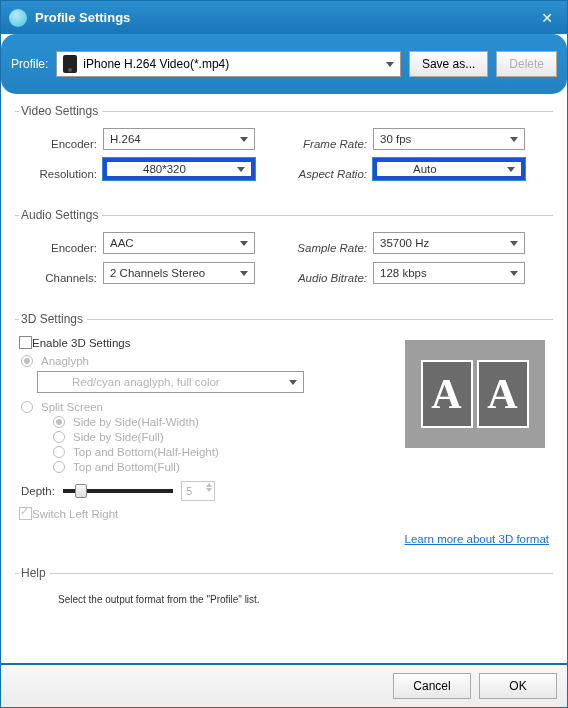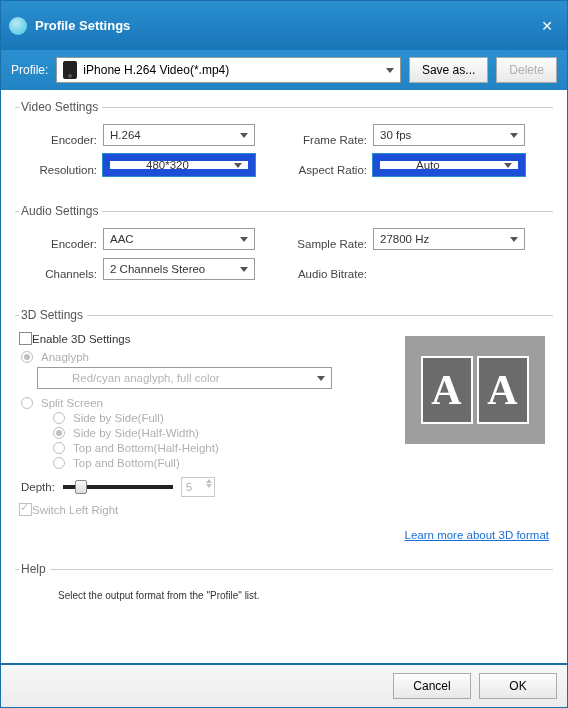--- a/index.html
+++ b/index.html
@@ -1,49 +1,49 @@
 <!DOCTYPE html>
 <html><head>
 <meta charset="utf-8">
 <style>
 * { box-sizing: border-box; margin: 0; padding: 0; font-family: Arial, sans-serif; }
 body { width: 568px; height: 708px; background: #fff; }
 
 .window { width: 568px; height: 708px; border: 1px solid #1a6fa8; display: flex; flex-direction: column; }
 
-.titlebar { height: 49px; background: linear-gradient(#2a8fd0, #1976b8); display: flex; align-items: center; padding: 0 8px; color: #fff; justify-content: flex-end; }
+.titlebar { height: 33px; background: linear-gradient(#2a8fd0, #1976b8); display: flex; align-items: center; padding: 0 8px; color: #fff; justify-content: flex-end; }
 .titlebar .app-icon { width: 18px; height: 18px; border-radius: 50%; background: radial-gradient(circle at 40% 35%, #bde8f5, #3ec6e3); margin-right: 8px; }
 .titlebar .title { font-size: 13px; font-weight: bold; flex: 1; }
 .titlebar .close { width: 24px; height: 24px; display: flex; align-items: center; justify-content: center; cursor: pointer; font-size: 14px; }
 
-.toolbar { height: 40px; background: linear-gradient(#2a8fd0, #2283c4); display: flex; align-items: center; padding: 17px 10px; gap: 8px; }
+.toolbar { height: 60px; background: linear-gradient(#2a8fd0, #2283c4); display: flex; align-items: center; padding: 17px 10px; gap: 8px; border-radius: 15px; }
 .toolbar .lbl { color: #fff; font-size: 12px; }
 .profile-select { flex: 1; height: 26px; background: #fff; border: 1px solid #999; display: flex; align-items: center; padding: 0 6px; font-size: 12px; cursor: pointer; }
 .profile-select .dev-icon { width: 14px; height: 18px; background: #222; border-radius: 2px; margin-right: 6px; position: relative; }
 .profile-select .dev-icon::after { content: ""; position: absolute; bottom: 1px; left: 50%; transform: translateX(-50%); width: 4px; height: 4px; border-radius: 50%; background: #555; }
 .profile-select .txt { flex: 1; }
 .profile-select .caret, .dropdown .caret { width: 0; height: 0; border-left: 4px solid transparent; border-right: 4px solid transparent; border-top: 5px solid #555; }
 .btn { height: 26px; padding: 0 12px; background: linear-gradient(#fdfdfd, #e8e8e8); border: 1px solid #aaa; font-size: 12px; cursor: pointer; display: flex; align-items: center; }
 .btn.disabled { color: #b0b0b0; cursor: default; }
 
 .content { flex: 1; background: #fff; padding: 10px 14px 6px; overflow: hidden; font-size: 12px; color: #333; display: flex; flex-direction: column; }
 
 fieldset { border: none; border-top: 1px solid #ccc; padding: 10px 4px 14px; margin-bottom: 6px; }
 legend { font-size: 12px; color: #555; padding: 0 4px 0 2px; }
 
 .row2 { display: flex; gap: 30px; margin-bottom: 8px; }
 .pair { display: flex; align-items: center; gap: 6px; }
 .pair .plabel { width: 78px; text-align: right; color: #444; font-size: 11.5px; margin-top: 9px; }
 .dropdown { width: 152px; height: 22px; background: #fff; border: 1px solid #9a9a9a; display: flex; align-items: center; padding: 0 6px; font-size: 11.5px; cursor: pointer; }
-.dropdown.highlight { border: 7px solid #1d4ed8; box-shadow: 0 0 0 1px #2a8fd0; padding-left: 36px; }
+.dropdown.highlight { border: 4px solid #1d4ed8; box-shadow: 0 0 0 1px #2a8fd0; padding-left: 36px; }
 .dropdown .dtxt { flex: 1; }
 .dropdown.disabled { color: #b5b5b5; cursor: default; }
-.dropdown.wide { width: 295px; padding-left: 34px; }
-
-.pair.right .plabel { width: 82px; }
+.dropdown.wide { width: 267px; padding-left: 34px; }
+
+.pair.right .plabel { width: 82px; font-style: italic; }
 
 .chk-row { display: flex; align-items: center; gap: 0; margin-bottom: 6px; font-size: 11.5px; }
 .chk { width: 13px; height: 13px; border: 1px solid #888; background: #fff; cursor: pointer; }
 .chk.dim { border-color: #c0c0c0; color: #c0c0c0; position: relative; }
 .chk.dim::after { content:"✓"; position:absolute; top:-3px; left:0; font-size:11px; color:#c0c0c0; }
 .radio { width: 12px; height: 12px; border: 1px solid #bdbdbd; border-radius: 50%; background: #fff; position: relative; }
 .radio.sel::after { content: ""; position: absolute; top: 2px; left: 2px; width: 6px; height: 6px; border-radius: 50%; background: #c0c0c0; }
 .opt-row { display: flex; align-items: center; gap: 8px; margin: 3px 0 3px 16px; font-size: 11.5px; color: #b0b0b0; }
 .sub .opt-row { margin-left: 34px; }
 
@@ -137,35 +137,39 @@
         <div class="pair">
           <span class="plabel">Encoder:</span>
           <div class="dropdown">
               <span class="dtxt">AAC</span>
               <div class="caret"></div>
             </div>
         </div>
         <div class="pair right">
           <span class="plabel">Sample Rate:</span>
           <div class="dropdown">
-              <span class="dtxt">27800 Hz</span>
+              <span class="dtxt">35700 Hz</span>
               <div class="caret"></div>
             </div>
         </div>
       </div>
       <div class="row2">
         <div class="pair">
           <span class="plabel">Channels:</span>
           <div class="dropdown">
               <span class="dtxt">2 Channels Stereo</span>
               <div class="caret"></div>
             </div>
         </div>
         <div class="pair right">
           <span class="plabel">Audio Bitrate:</span>
+          <div class="dropdown">
+              <span class="dtxt">128 kbps</span>
+              <div class="caret"></div>
+            </div>
         </div>
       </div>
     </fieldset>
 
     <fieldset>
       <legend>3D Settings</legend>
       <div class="threeD-wrap">
         <div class="threeD-left">
           <div class="chk-row">
             <div class="chk"></div>
@@ -180,26 +184,26 @@
                 <span class="dtxt">Red/cyan anaglyph, full color</span>
                 <div class="caret"></div>
               </div>
           </div>
           <div class="opt-row" style="margin-left:2px">
             <div class="radio"></div>
             <span>Split Screen</span>
           </div>
           <div class="sub">
             <div class="opt-row">
+                <div class="radio sel"></div>
+                <span>Side by Side(Half-Width)</span>
+              </div>
+            <div class="opt-row">
                 <div class="radio"></div>
                 <span>Side by Side(Full)</span>
-              </div>
-            <div class="opt-row">
-                <div class="radio sel"></div>
-                <span>Side by Side(Half-Width)</span>
               </div>
             <div class="opt-row">
                 <div class="radio"></div>
                 <span>Top and Bottom(Half-Height)</span>
               </div>
             <div class="opt-row">
                 <div class="radio"></div>
                 <span>Top and Bottom(Full)</span>
               </div>
           </div>

